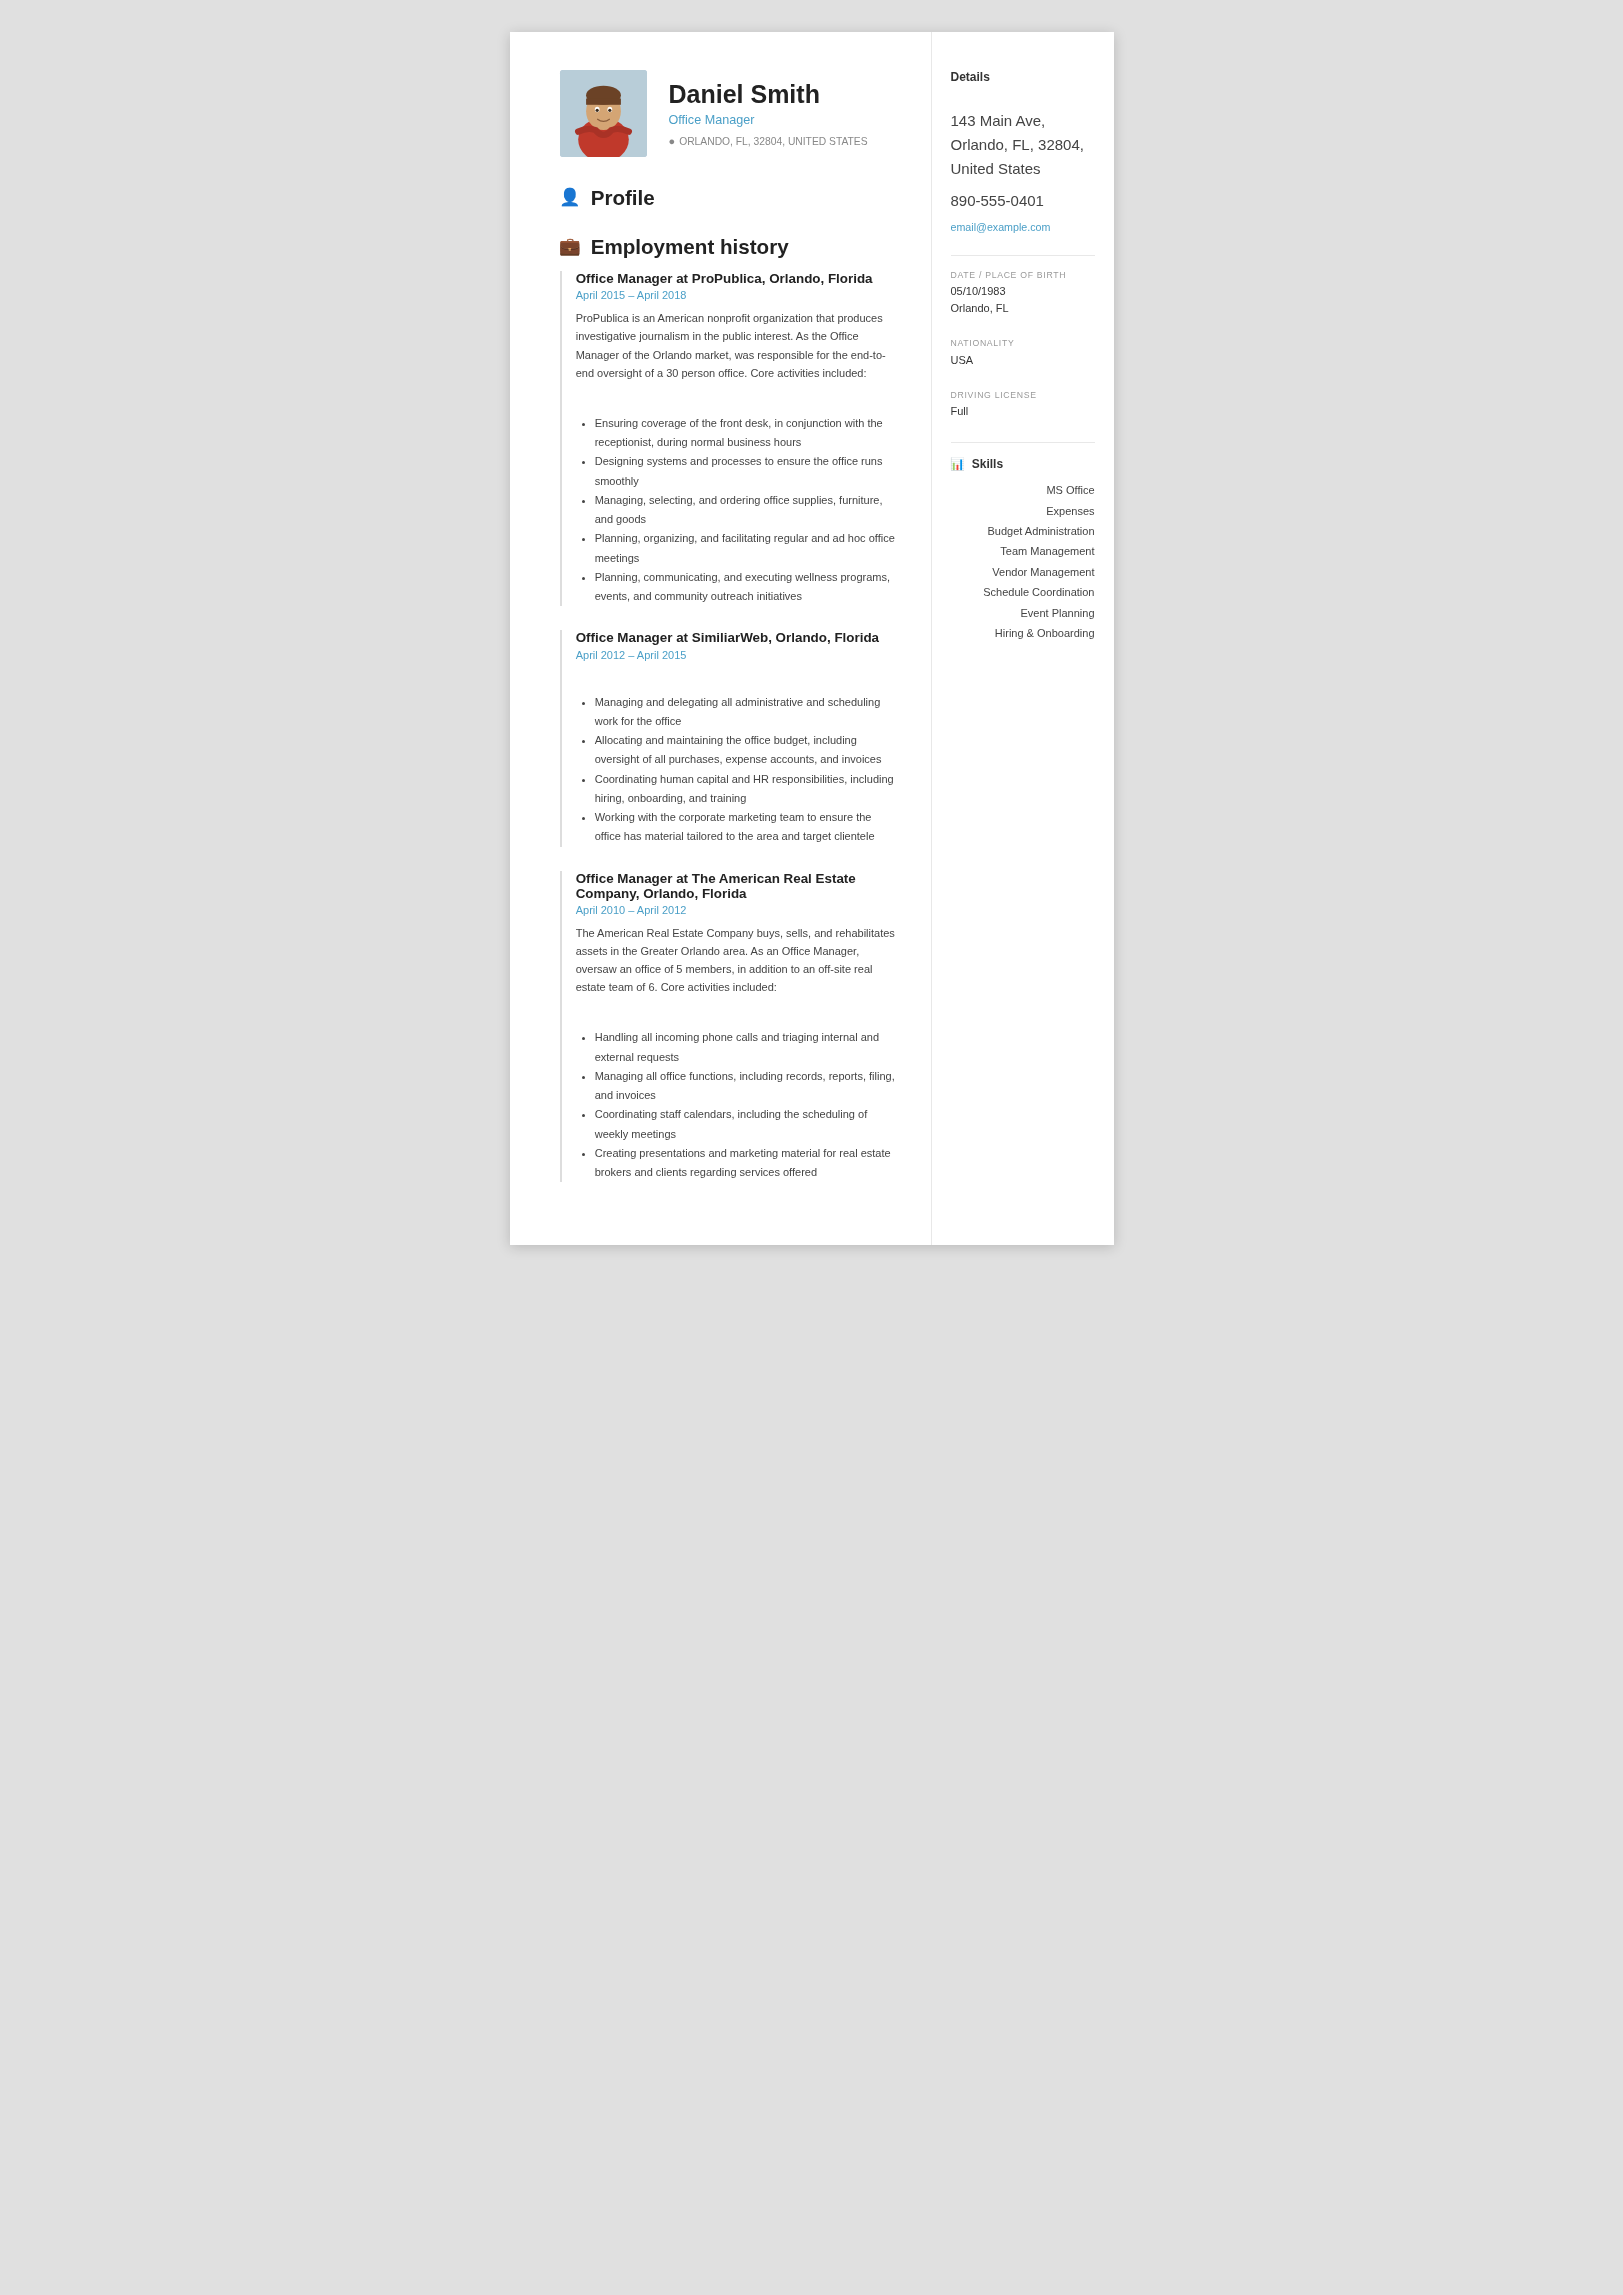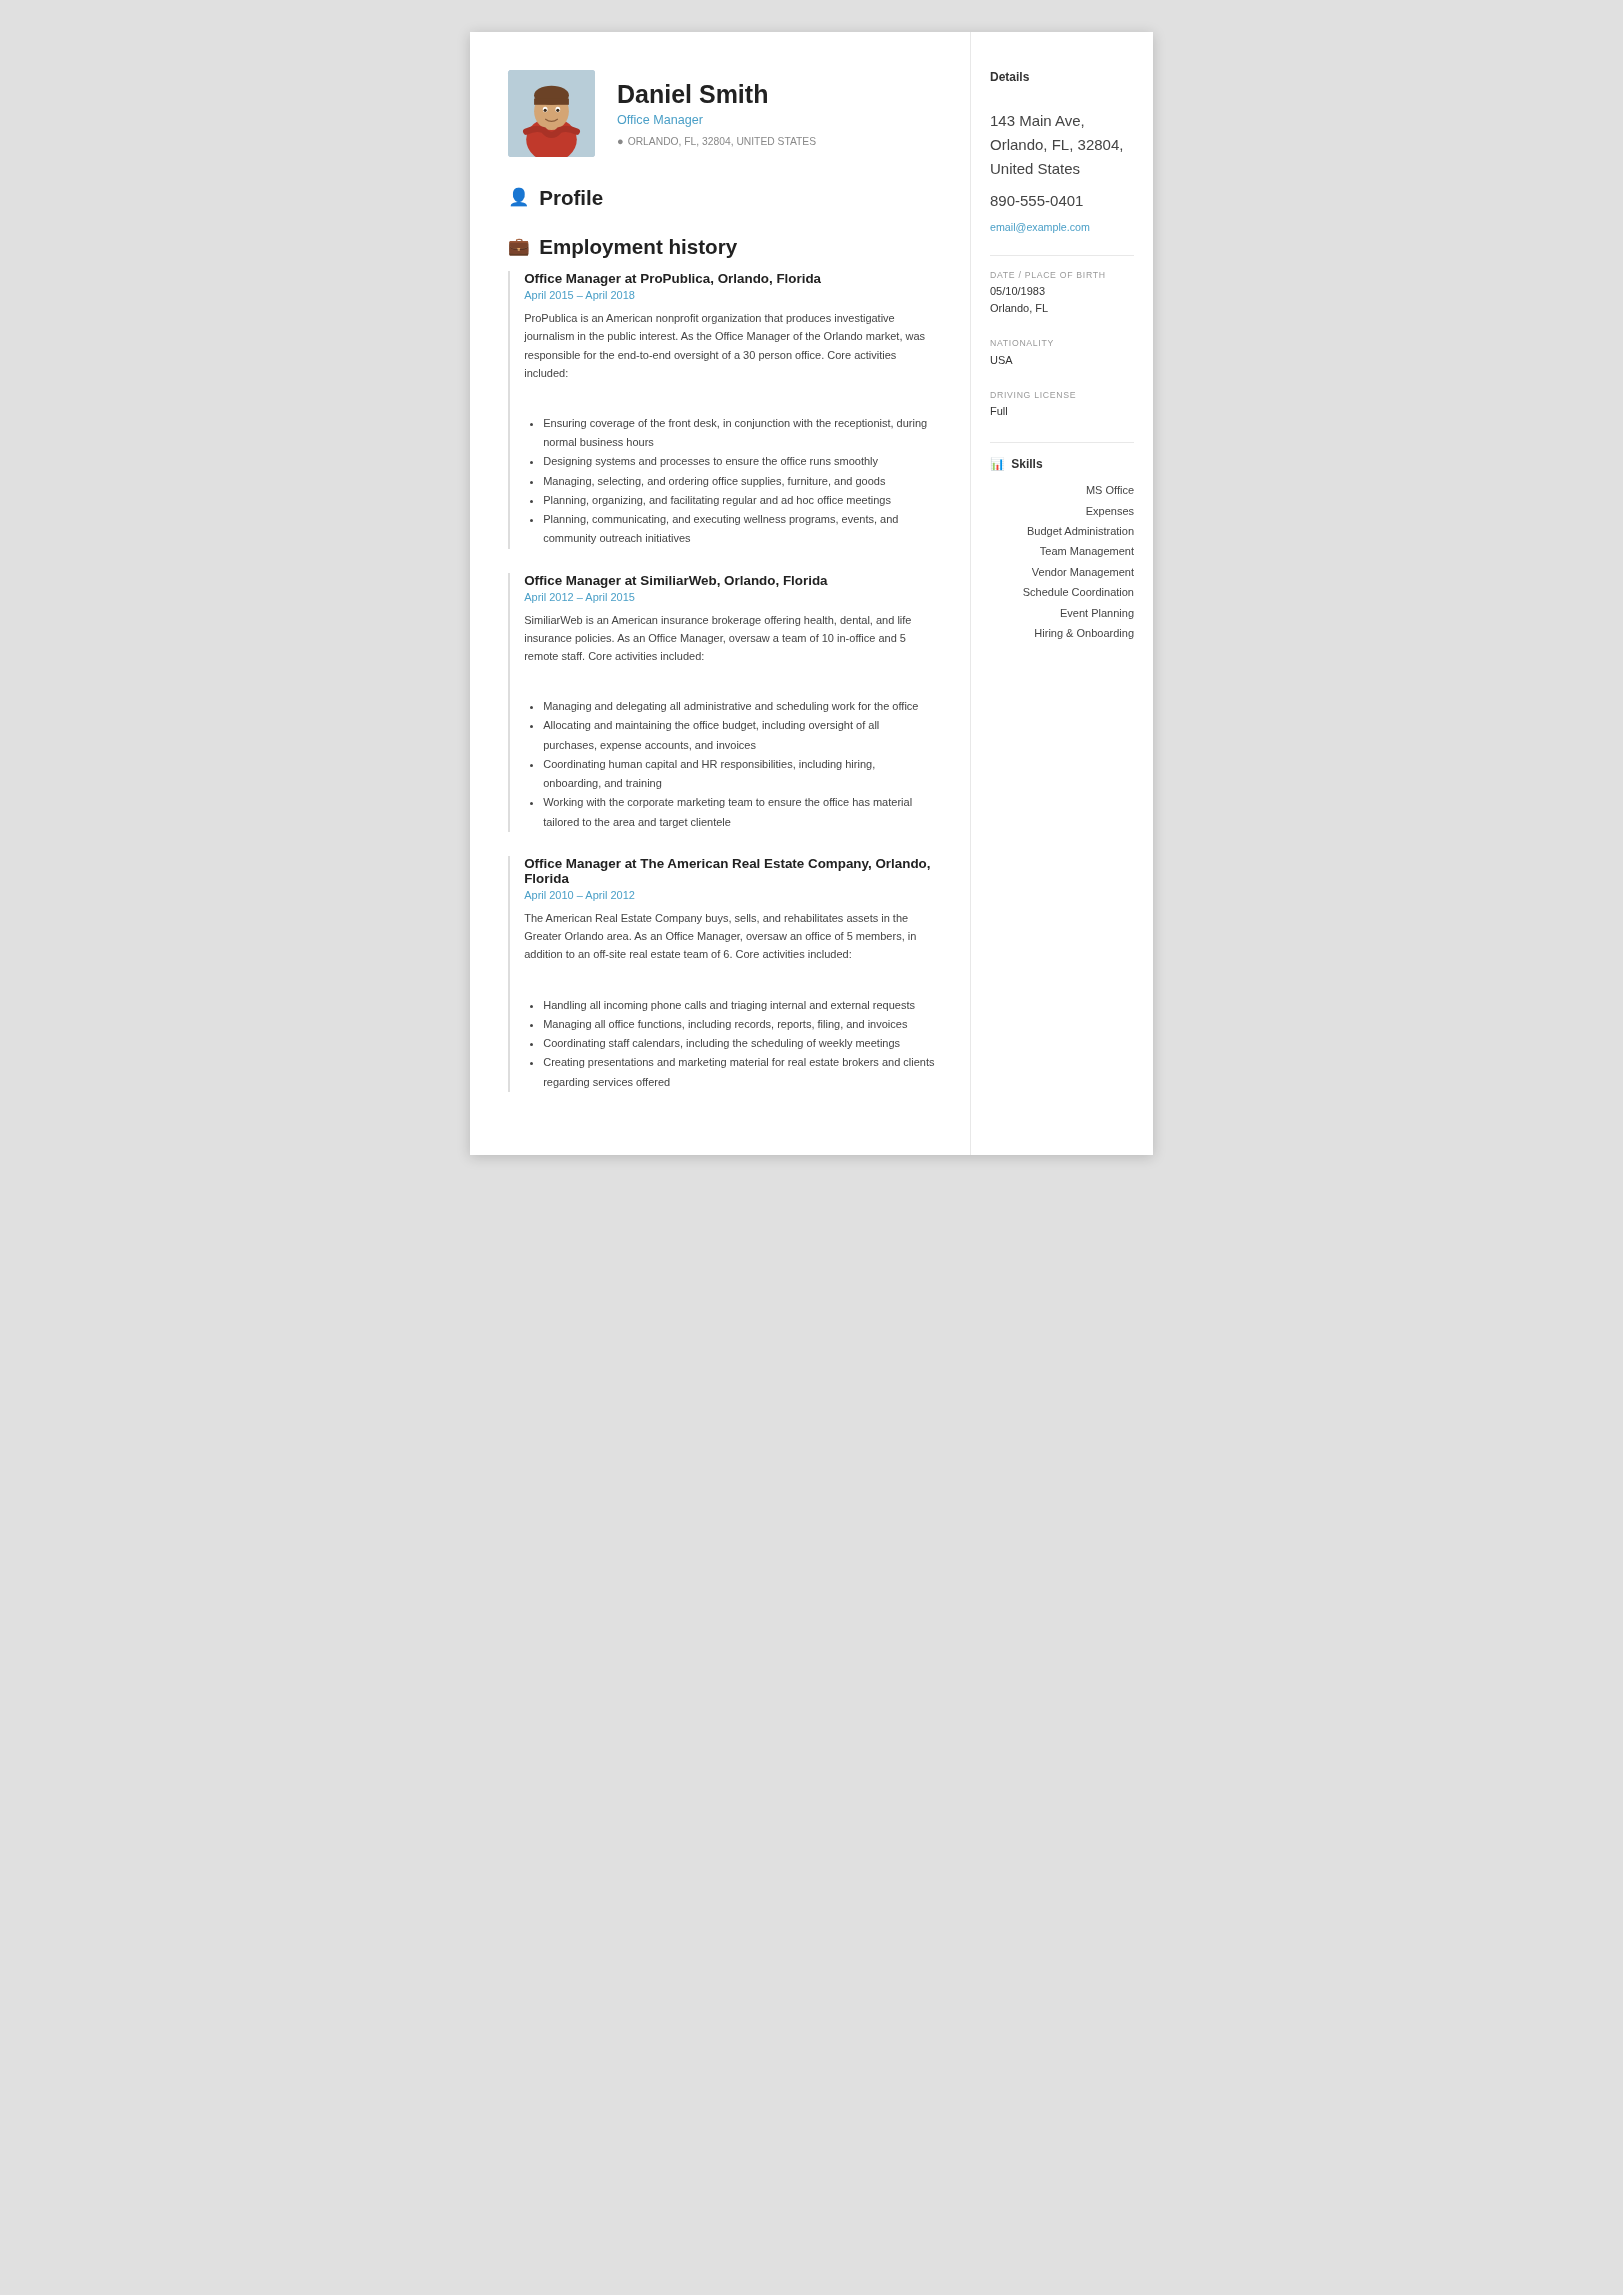--- a/index.html
+++ b/index.html
@@ -7,24 +7,25 @@
       font-family: Arial, Helvetica, sans-serif;
       background: #e0e0e0;
       display: flex;
       justify-content: center;
       align-items: flex-start;
       padding: 32px 16px;
       min-height: 100vh;
     }
     .resume-page {
       background: #fff;
-      width: 683px;
+      width: 604px;
       min-height: 996px;
       display: flex;
       box-shadow: 0 1.6px 12.6px rgba(0,0,0,0.18);
+      padding-left: 12px;
     }
     
     .main-content {
       flex: 1;
       padding: 38px 35px 38px 38px;
       border-right: 0.8px solid #e8e8e8;
     }
     
     .header {
       display: flex;
@@ -249,21 +250,20 @@
               <li>Ensuring coverage of the front desk, in conjunction with the receptionist, during normal business hours</li>
               <li>Designing systems and processes to ensure the office runs smoothly</li>
               <li>Managing, selecting, and ordering office supplies, furniture, and goods</li>
               <li>Planning, organizing, and facilitating regular and ad hoc office meetings</li>
               <li>Planning, communicating, and executing wellness programs, events, and community outreach initiatives</li>
             </ul>
           </div>
           <div class="job-entry">
             <h3>Office Manager at SimiliarWeb, Orlando, Florida</h3>
             <div class="job-dates">April 2012  –  April 2015</div>
-            <div class="job-desc">SimiliarWeb is an American insurance brokerage offering health, dental, and life insurance policies. As an Office Manager, oversaw a team of 10 in-office and 5 remote staff. Core activities included:</div>
             <ul class="job-bullets">
               <li>Managing and delegating all administrative and scheduling work for the office</li>
               <li>Allocating and maintaining the office budget, including oversight of all purchases, expense accounts, and invoices</li>
               <li>Coordinating human capital and HR responsibilities, including hiring, onboarding, and training</li>
               <li>Working with the corporate marketing team to ensure the office has material tailored to the area and target clientele</li>
             </ul>
           </div>
           <div class="job-entry">
             <h3>Office Manager at The American Real Estate Company, Orlando, Florida</h3>
             <div class="job-dates">April 2010  –  April 2012</div>

